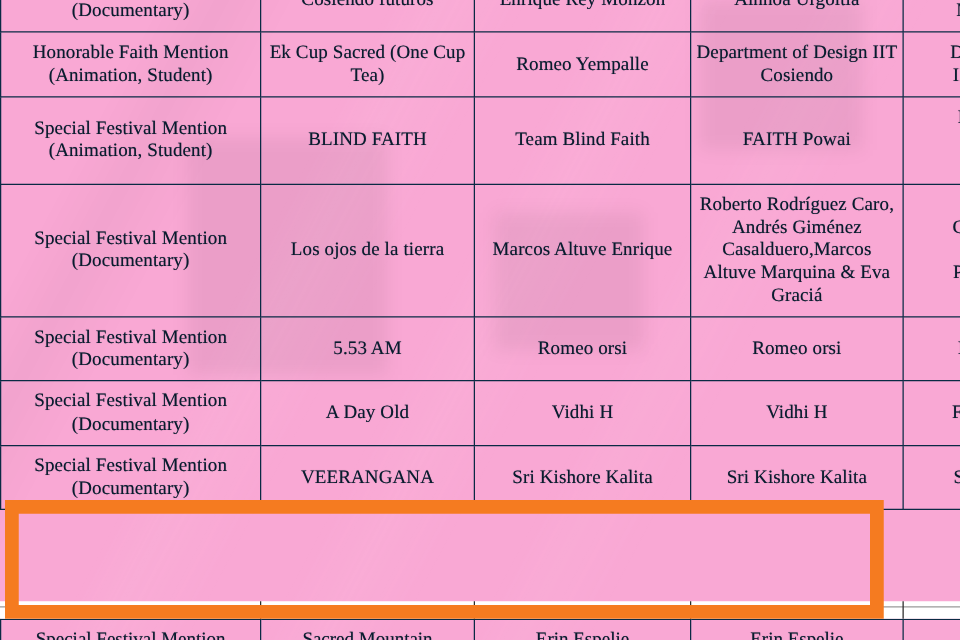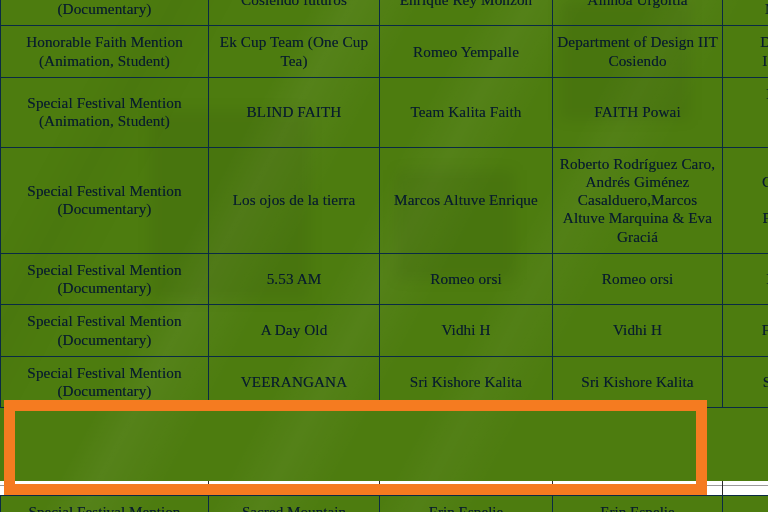--- a/index.html
+++ b/index.html
@@ -5,21 +5,21 @@
   html, body {
     margin: 0;
     padding: 0;
     background: #0b6ca3;
   }
   #page {
     position: relative;
     width: 768px;
     height: 512px;
     overflow: hidden;
-    background: #4d7c0f;
+    background: #f9a8d4;
     font-family: "Liberation Serif", "DejaVu Serif", serif;
   }
 
   
   .watermark {
     position: absolute;
     inset: 0;
     pointer-events: none;
     opacity: .55;
     background:
@@ -152,34 +152,34 @@
         <td>Ainhoa  Urgoitia</td>
         <td style="white-space:pre-line;">B
 ME</td>
       </tr>
 
       <tr>
         <td class="c0">
           <div>Honorable Faith Mention</div>
           <div>(Animation, Student)</div>
         </td>
-        <td>Ek Cup Team (One Cup Tea)</td>
+        <td>Ek Cup Sacred (One Cup Tea)</td>
         <td>Romeo Yempalle</td>
         <td>Department of Design IIT Cosiendo</td>
         <td style="white-space:pre-line;">Depa
 IIT I</td>
       </tr>
 
       <tr>
         <td class="c0">
           <div>Special Festival Mention</div>
           <div>(Animation, Student)</div>
         </td>
         <td>BLIND FAITH</td>
-        <td>Team Kalita Faith</td>
+        <td>Team Blind Faith</td>
         <td>FAITH Powai</td>
         <td style="white-space:pre-line;">Ma
 
 Ci</td>
       </tr>
 
       <tr>
         <td class="c0">
           <div>Special Festival Mention</div>
           <div>(Documentary)</div>

